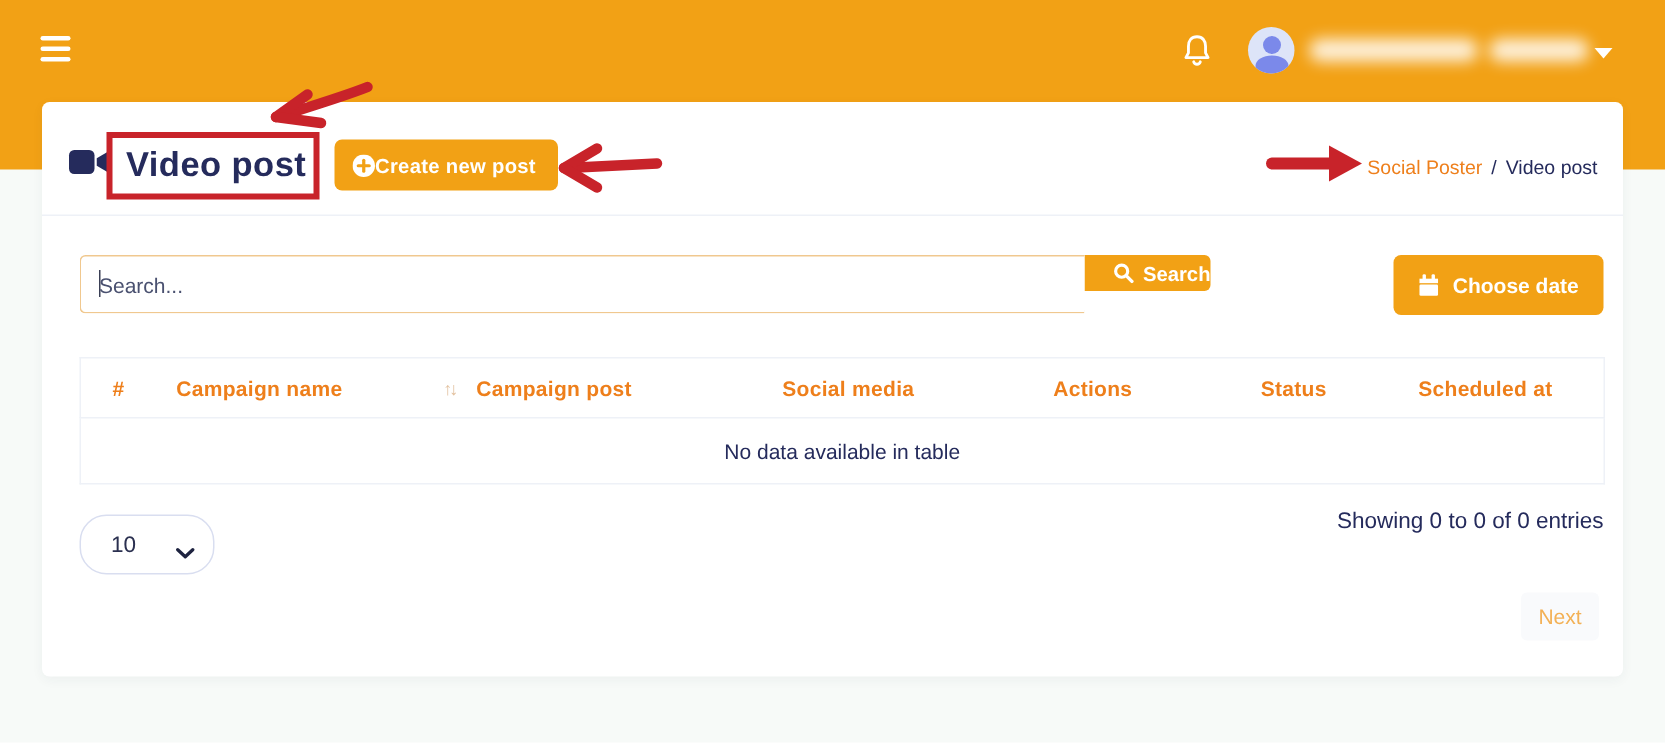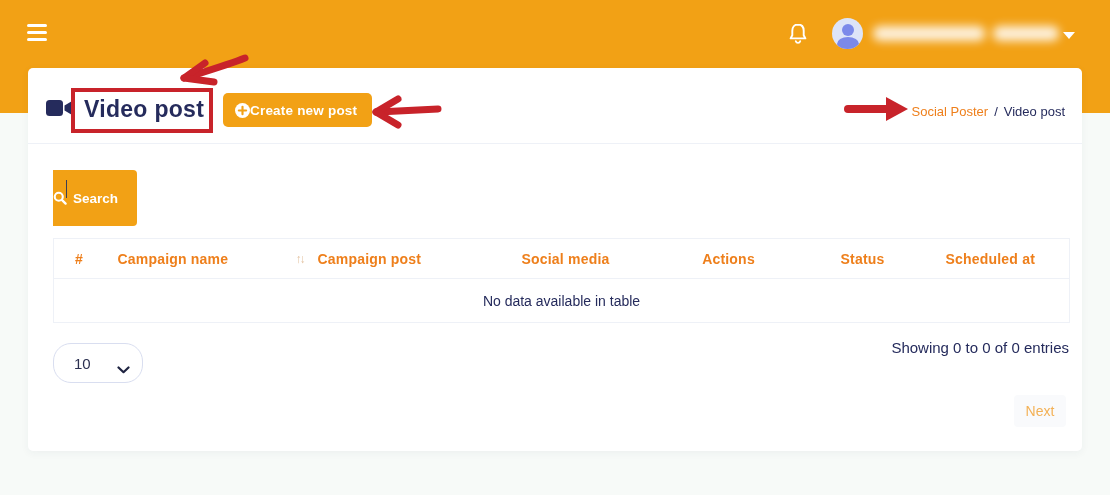--- a/index.html
+++ b/index.html
@@ -36,21 +36,21 @@
   .page-title{position:absolute;left:56px;top:26px;font-size:23px;line-height:30px;font-weight:700;color:var(--navy);letter-spacing:.3px;}
   .create-btn{position:absolute;left:195px;top:25px;height:34px;padding:0 15px 0 12px;background:var(--primary);color:#fff;border:none;border-radius:5px;font-family:"Liberation Sans",sans-serif;font-size:13.5px;font-weight:700;display:flex;align-items:center;gap:0;cursor:pointer;letter-spacing:.2px;}
   .breadcrumb{position:absolute;right:17px;top:36px;font-size:13px;color:var(--navy);display:flex;gap:6px;align-items:center;}
   .breadcrumb .bc-link{color:var(--link-orange);text-decoration:none;cursor:pointer;}
 
   
   .search-group{position:absolute;left:25px;top:102px;display:flex;}
   .search-input{width:670px;height:39px;border:1px solid #f0c88f;border-right:none;border-radius:4px 0 0 4px;padding:0 12px;font-family:"Liberation Sans",sans-serif;font-size:14px;color:#3c425f;outline:none;position:relative;}
   .search-input::placeholder{color:#4a5170;opacity:1;}
   .text-cursor{position:absolute;left:38px;top:112px;width:1px;height:18px;background:#3a3f55;z-index:2;}
-  .search-btn{width:84px;height:56px;background:var(--primary);color:#fff;border:none;border-radius:0 4px 4px 0;font-family:"Liberation Sans",sans-serif;font-size:13.5px;font-weight:700;display:flex;align-items:center;justify-content:flex-start;gap:6px;cursor:pointer;}
+  .search-btn{width:84px;height:24px;background:var(--primary);color:#fff;border:none;border-radius:0 4px 4px 0;font-family:"Liberation Sans",sans-serif;font-size:13.5px;font-weight:700;display:flex;align-items:center;justify-content:flex-end;gap:6px;cursor:pointer;}
   .choose-date-btn{position:absolute;left:901px;top:102px;width:140px;height:40px;background:var(--primary);color:#fff;border:none;border-radius:5px;font-family:"Liberation Sans",sans-serif;font-size:14px;font-weight:700;display:flex;align-items:center;justify-content:center;gap:8px;cursor:pointer;}
 
   
   .table-wrap{position:absolute;left:25px;top:170px;width:1016px;}
   table{width:1016px;border-collapse:collapse;table-layout:fixed;}
   col.c1{width:64px;}col.c2{width:200px;}col.c3{width:170px;}col.c4{width:156px;}col.c5{width:170px;}col.c6{width:98px;}col.c7{width:158px;}
   th{height:40px;font-size:14px;font-weight:700;color:var(--link-orange);border-top:1px solid var(--border);border-bottom:1px solid var(--border);cursor:pointer;letter-spacing:.2px;}
   th.first{border-left:1px solid var(--border);}
   th.last{border-right:1px solid var(--border);}
   th.al{text-align:left;}
@@ -124,32 +124,44 @@
     <span>Create new post</span>
   </button>
 
   <div class="breadcrumb">
     <span class="bc-link">Social Poster</span>
     <span>/</span>
     <span>Video post</span>
   </div>
 
   <div class="search-group">
+    <input class="search-input" type="text" placeholder="Search..." style="">
     <button class="search-btn">
       <span style="display:flex;">
         <svg width="14" height="14" viewBox="0 0 16 16">
           <circle cx="6.6" cy="6.6" r="4.6" fill="none" stroke="#fff" stroke-width="2.4"></circle>
           <line x1="10.4" y1="10.4" x2="14.4" y2="14.4" stroke="#fff" stroke-width="2.6" stroke-linecap="round"></line>
         </svg>
       </span>
       <span>Search</span>
     </button>
   </div>
   <div class="text-cursor"></div>
 
+  <button class="choose-date-btn">
+    <span style="display:flex;">
+      <svg width="15" height="16" viewBox="0 0 16 17">
+        <rect x="3.6" y="0.8" width="2.4" height="4" rx="1" fill="#fff"></rect>
+        <rect x="10" y="0.8" width="2.4" height="4" rx="1" fill="#fff"></rect>
+        <rect x="1.4" y="4" width="13.2" height="3.2" fill="#fff"></rect>
+        <rect x="1.4" y="8.2" width="13.2" height="8" rx="1" fill="#fff"></rect>
+      </svg>
+    </span>
+    <span>Choose date</span>
+  </button>
 
   <div class="table-wrap">
     <table>
       <colgroup>
           <col class="c1">
           <col class="c2">
           <col class="c3">
           <col class="c4">
           <col class="c5">
           <col class="c6">

